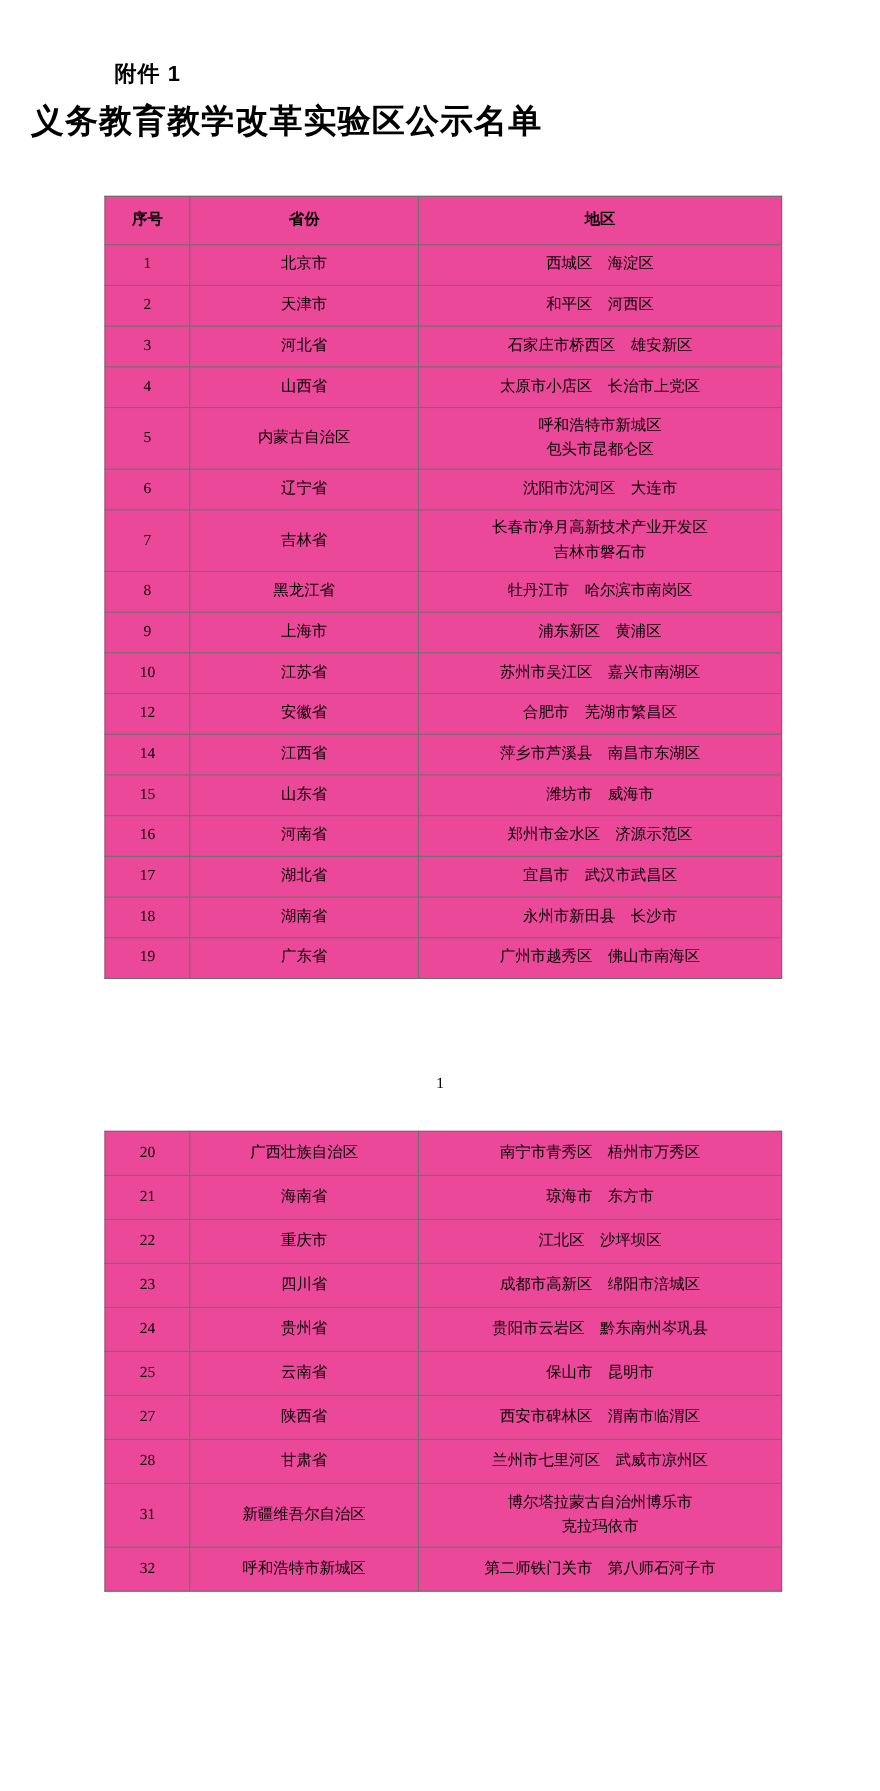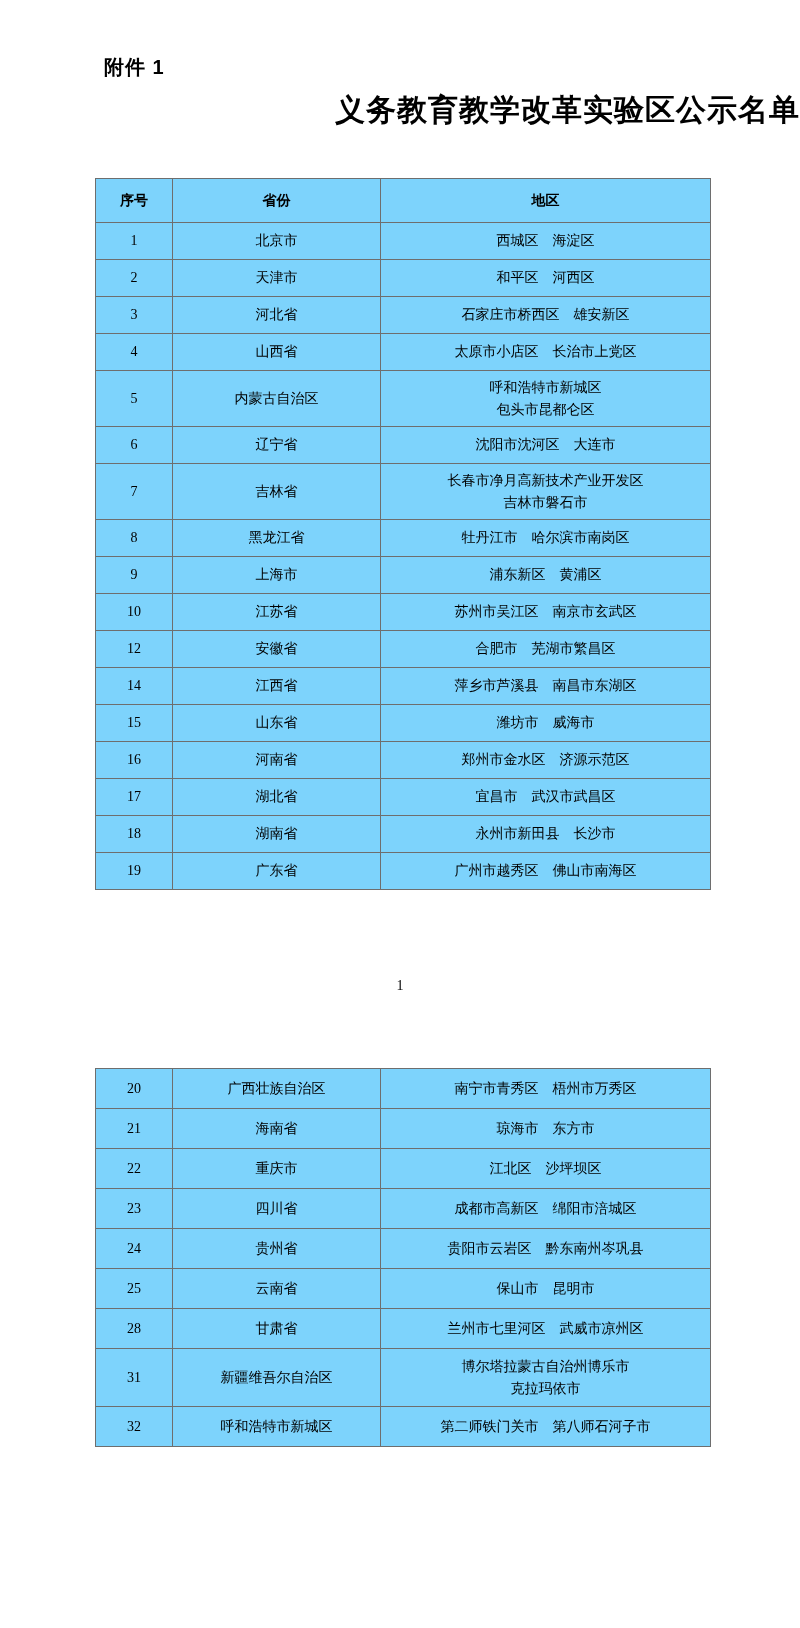--- a/index.html
+++ b/index.html
@@ -9,47 +9,47 @@
     font-family: "Liberation Serif", "DejaVu Serif", serif;
     color: #000;
   }
   .attachment {
     position: absolute; left: 104px; top: 54px;
     font-family: "Liberation Sans", "DejaVu Sans", sans-serif;
     font-weight: bold; font-size: 20px; letter-spacing: 1px;
   }
   .doc-title {
     position: absolute; left: 0; top: 90px; width: 800px; margin: 0;
-    text-align: right; font-size: 30px; font-weight: bold;
+    text-align: left; font-size: 30px; font-weight: bold;
     font-family: "Liberation Serif", "DejaVu Serif", serif;
     letter-spacing: 1px;
     padding-left: 28px;
   }
   table.list {
     position: absolute; left: 95px;
     width: 615px; table-layout: fixed; border-collapse: collapse;
-    background: #7dd3fc;
+    background: #ec4899;
   }
   table.list, table.list th, table.list td {
     border: 1px solid #6e6e6e;
   }
   table.list { border-color: #4f4f4f; }
   table.list th, table.list td {
     padding: 2px 4px; text-align: center; vertical-align: middle;
     font-size: 14px; line-height: 1.55; white-space: pre-line;
     overflow: hidden;
   }
   table.list th { font-weight: bold; height: 44px; }
   col.c-no { width: 77px; }
   col.c-prov { width: 208px; }
   col.c-reg { width: 330px; }
   #table-page1 { top: 178px; }
   #table-page1 td { height: 37px; }
   #table-page1 tr.double td { height: 56px; }
-  #table-page2 { top: 1068px; }
+  #table-page2 { top: 1028px; }
   #table-page2 td { height: 40px; }
   #table-page2 tr.double td { height: 58px; }
   .page-number {
     position: absolute; left: 0; top: 978px; width: 800px;
     text-align: center; font-size: 14px;
   }
 </style>
 </head>
 <body>
 
@@ -114,21 +114,21 @@
         <td>牡丹江市　哈尔滨市南岗区</td>
       </tr>
       <tr>
         <td>9</td>
         <td>上海市</td>
         <td>浦东新区　黄浦区</td>
       </tr>
       <tr>
         <td>10</td>
         <td>江苏省</td>
-        <td>苏州市吴江区　南京市玄武区</td>
+        <td>苏州市吴江区　嘉兴市南湖区</td>
       </tr>
       <tr>
         <td>12</td>
         <td>安徽省</td>
         <td>合肥市　芜湖市繁昌区</td>
       </tr>
       <tr>
         <td>14</td>
         <td>江西省</td>
         <td>萍乡市芦溪县　南昌市东湖区</td>
@@ -194,20 +194,25 @@
         <td>24</td>
         <td>贵州省</td>
         <td>贵阳市云岩区　黔东南州岑巩县</td>
       </tr>
       <tr>
         <td>25</td>
         <td>云南省</td>
         <td>保山市　昆明市</td>
       </tr>
       <tr>
+        <td>27</td>
+        <td>陕西省</td>
+        <td>西安市碑林区　渭南市临渭区</td>
+      </tr>
+      <tr>
         <td>28</td>
         <td>甘肃省</td>
         <td>兰州市七里河区　武威市凉州区</td>
       </tr>
       <tr class="double">
         <td>31</td>
         <td>新疆维吾尔自治区</td>
         <td>博尔塔拉蒙古自治州博乐市
 克拉玛依市</td>
       </tr>

